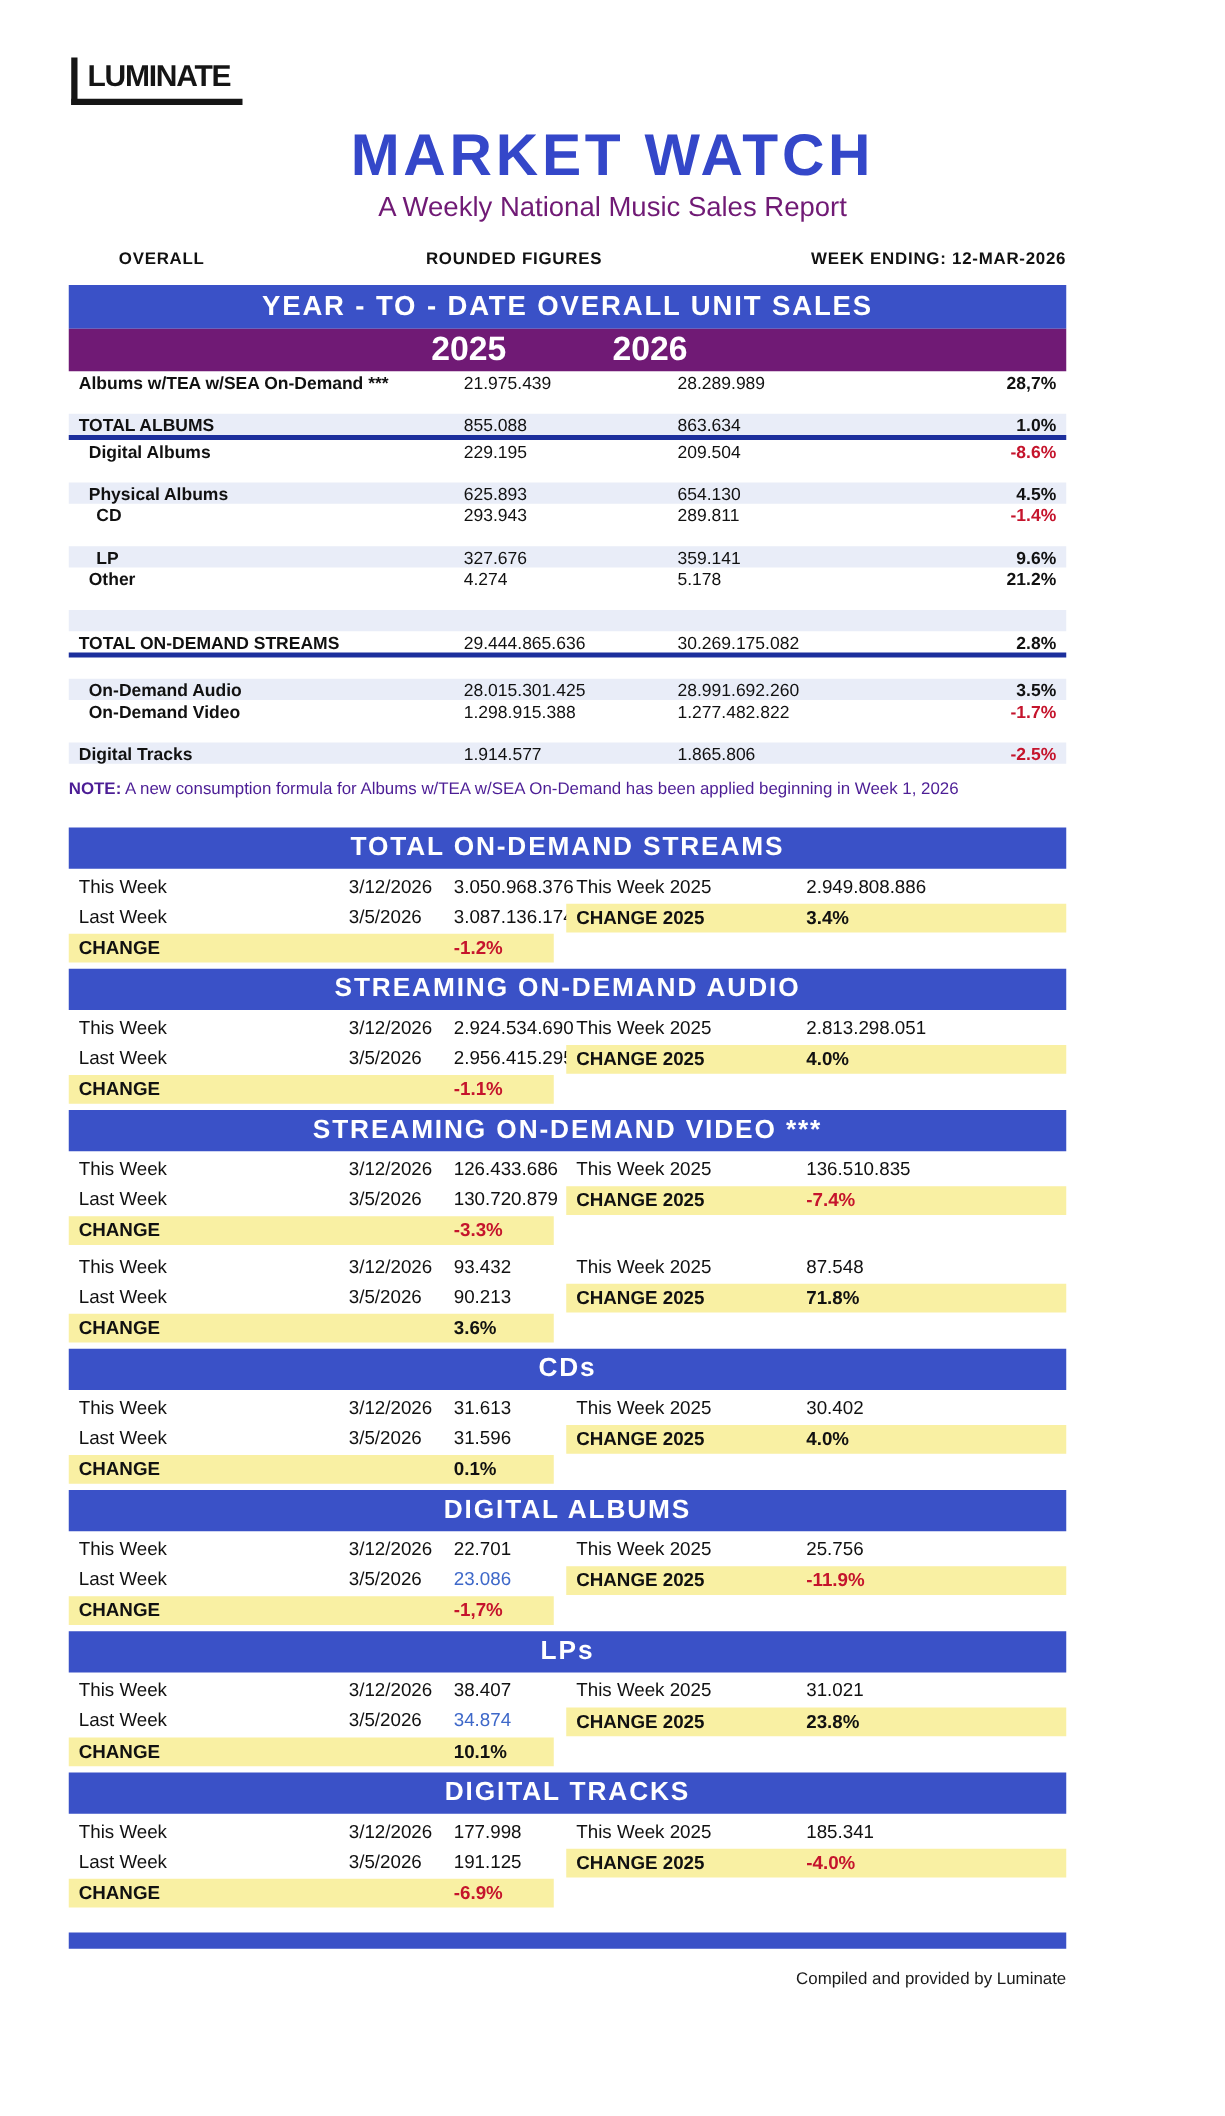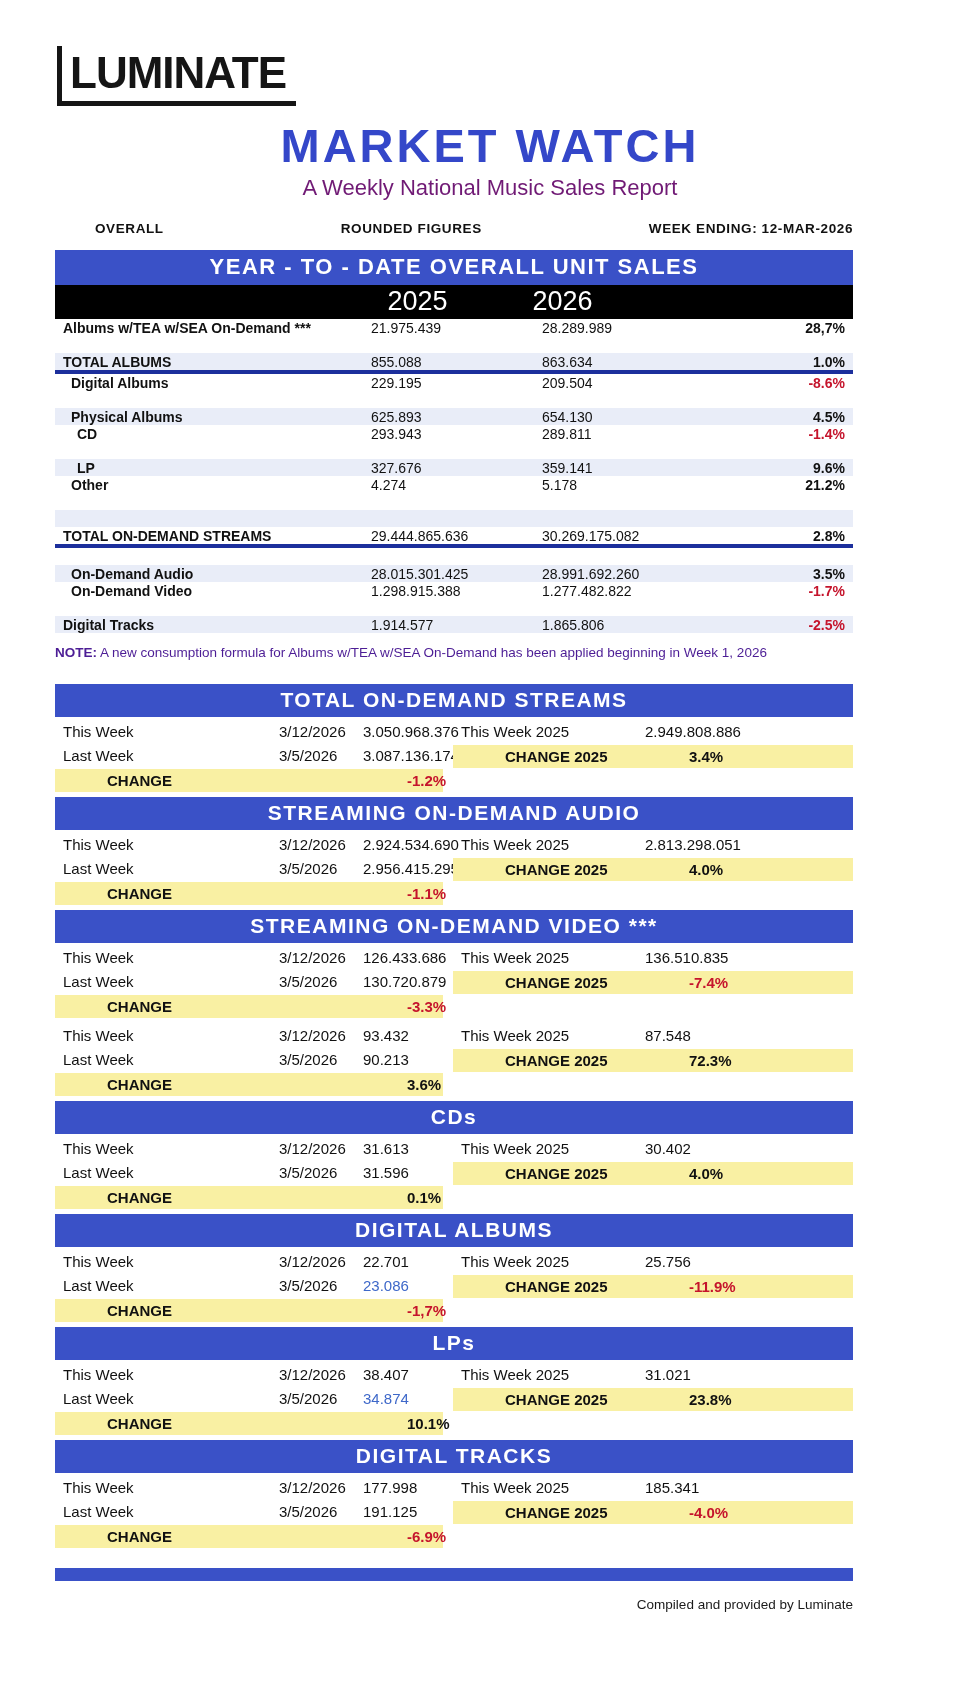--- a/index.html
+++ b/index.html
@@ -2,35 +2,35 @@
 <html><head>
 <meta charset="utf-8">
 <style>
   * { margin:0; padding:0; box-sizing:border-box; }
   body { background:#ffffff; font-family:"Liberation Sans", sans-serif; color:#111; }
   .page { position:relative; width:980px; height:1693px; background:#fff; overflow:hidden; }
 
   
   .logo-wrap { margin:46px 0 0 57px; display:inline-block; }
   .logo { display:inline-block; border-left:5px solid #151515; border-bottom:5px solid #151515;
-          padding:2px 10px 3px 8px; font-size:44px; font-weight:bold; letter-spacing:-1px; color:#151515; }
+          padding:2px 10px 3px 8px; font-size:24px; font-weight:bold; letter-spacing:-1px; color:#151515; }
   .title { text-align:center; margin-top:12px; font-size:47px; font-weight:bold; letter-spacing:3px; color:#3447c9; }
   .subtitle { text-align:center; margin-top:2px; font-size:22px; color:#701a75; }
   .meta-row { width:798px; margin:20px 0 0 55px; display:flex; align-items:baseline;
               font-size:13.5px; font-weight:bold; letter-spacing:0.6px; }
   .meta-left { margin-left:40px; }
   .meta-center { flex:1; text-align:center; padding-left:10px; }
   .meta-right { text-align:right; }
 
   
   .ytd { width:798px; margin:14px 0 0 55px; }
   .ytd-head { background:#3a51c7; color:#fff; text-align:center; font-weight:bold;
               font-size:22px; letter-spacing:1.5px; padding:4px 0 5px; }
-  .ytd-subhead { background:#000000; color:#fff; font-weight:normal; font-size:27px;
-                 display:grid; grid-template-columns:290px 145px 145px 1fr; padding:1px 0 2px;text-align:center; }
+  .ytd-subhead { background:#701a75; color:#fff; font-weight:bold; font-size:27px;
+                 display:grid; grid-template-columns:290px 145px 145px 1fr; padding:1px 0 2px; }
   .ytd-row { display:grid; grid-template-columns:290px 145px 145px 1fr; align-items:center;
              height:17px; font-size:14px;gap:26px; }
   .ytd-row.alt { background:#e9edf8;margin-top:17px; }
   .ytd-row .lbl { font-weight:bold; padding-left:8px; }
   .ytd-row .lbl.ind1 { padding-left:16px; }
   .ytd-row .lbl.ind2 { padding-left:22px; }
   .ytd-row .pct { text-align:right; padding-right:8px; font-weight:bold; }
   .ytd-rule { height:4px; background:#1c2f9c; }
   .neg { color:#c5142c; }
   .note { width:798px; margin:12px 0 0 55px; font-size:13.5px; color:#4c1d95; }
@@ -42,21 +42,21 @@
   .wk-bar { background:#3a51c7; color:#fff; text-align:center; font-weight:bold;
             font-size:21px; letter-spacing:1.5px; padding:4px 0 5px; }
   .wk-grid { display:grid; grid-template-columns:388px 10px 400px; margin-top:2px; }
   .wk-lrow { display:grid; grid-template-columns:224px 84px 1fr; align-items:center;
              height:24px; font-size:15px; }
   .wk-lrow .wl { padding-left:8px; }
   .wk-rrow { display:grid; grid-template-columns:192px 1fr; align-items:center;
              height:24px; font-size:15px; }
   .wk-rrow .wl { padding-left:8px; }
   .yellow { background:#f9f0a3; }
-  .chg-row { height:23px; margin-top:2px;padding-left:44px; }
+  .chg-row { height:23px; margin-top:2px; }
   .bold { font-weight:bold; }
   .bluenum { color:#3e68c9; }
 
   
   .footer-bar { width:798px; margin:20px 0 0 55px; height:13px; background:#3a51c7; }
   .credit { width:798px; margin:16px 0 0 55px; text-align:right; font-size:13.5px; color:#1a1a1a; }
 </style>
 </head>
 <body>
 
@@ -289,21 +289,21 @@
             </div>
           </div>
           <div></div>
           <div>
             <div class="wk-rrow">
               <span class="wl">This Week 2025</span>
               <span>87.548</span>
             </div>
             <div class="wk-rrow yellow chg-row">
               <span class="wl bold">CHANGE 2025</span>
-              <span class="bold">72.3%</span>
+              <span class="bold">71.8%</span>
             </div>
             <div class="wk-rrow"></div>
           </div>
         </div>
       </div>
       <div class="wk">
         <div class="wk-bar">CDs</div>
         <div class="wk-grid">
           <div>
             <div class="wk-lrow">

